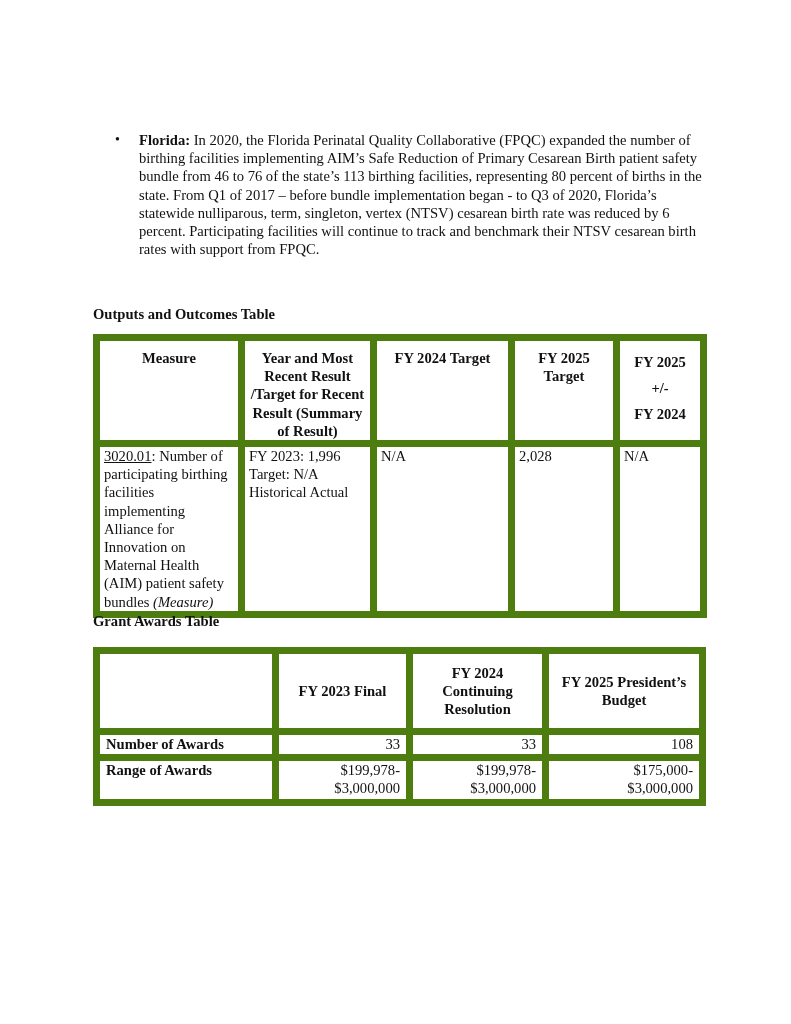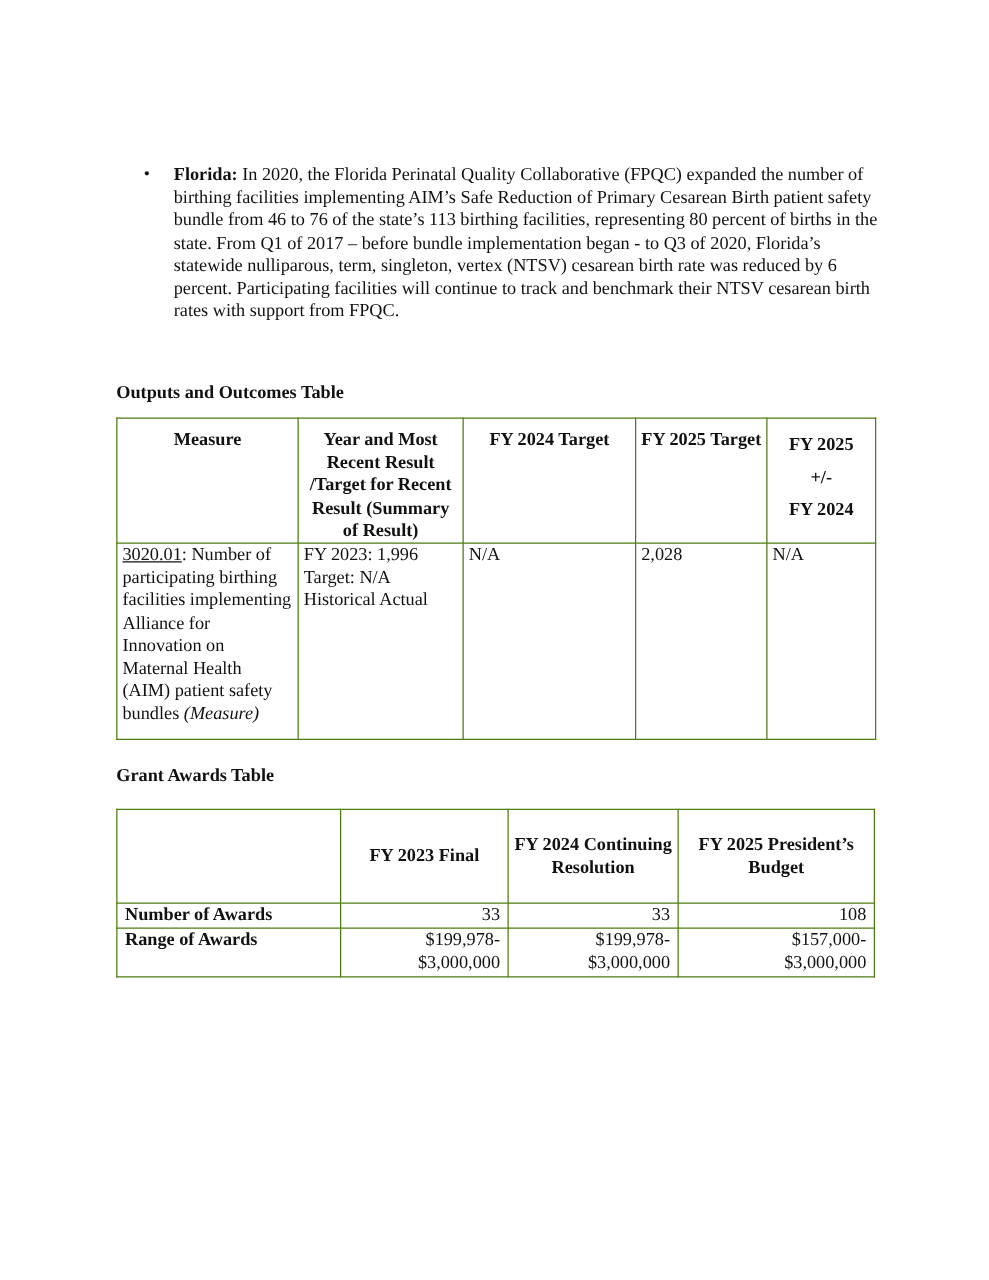--- a/index.html
+++ b/index.html
@@ -11,21 +11,21 @@
     .page { position: absolute; left: 0; top: 0; width: 791px; height: 1024px; }
     .para { position: absolute; left: 139px; width: 565px; margin: 0; }
     .cont { top: 95px; }
     .bullet-item { position: absolute; left: 139px; top: 131px; width: 565px; margin: 0; }
     .bullet-dot { position: absolute; left: 115px; top: 131px; font-size: 14px; }
     .bold { font-weight: bold; }
     .section-title { position: absolute; left: 93px; font-weight: bold; margin: 0; text-align: center; }
     .t1-title { top: 305px; }
     .t2-title { top: 612px; }
     table { position: absolute; border-collapse: collapse; table-layout: fixed; }
-    td, th { border: 1px solid #4d7c0f; vertical-align: top; padding: 0; }
+    td, th { border: 7px solid #4d7c0f; vertical-align: top; padding: 0; }
     .t1 { left: 93px; top: 334px; width: 607px; }
     .t1 th { font-weight: bold; text-align: center; padding: 8px 4px 0 4px; height: 88px; }
     .t1 td { padding: 0 4px; height: 156px; }
     .t1 .plusminus th, .t1 th.pm { line-height: 26px; }
     .underline { text-decoration: underline; }
     .italic { font-style: italic; }
     .t2 { left: 93px; top: 647px; width: 607px; }
     .t2 th { font-weight: bold; text-align: center; vertical-align: middle; height: 74px; padding: 0 4px; }
     .t2 td { padding: 0 6px; height: 19px; }
     .t2 td.num { text-align: right; }
@@ -104,20 +104,20 @@
       <td class="lbl">Range of Awards</td>
       <td class="num">
         <div>$199,978-</div>
         <div>$3,000,000</div>
       </td>
       <td class="num">
         <div>$199,978-</div>
         <div>$3,000,000</div>
       </td>
       <td class="num">
-        <div>$157,000-</div>
+        <div>$175,000-</div>
         <div>$3,000,000</div>
       </td>
     </tr>
   </tbody>
     </table>
 
 </div>
 
 </body></html>

